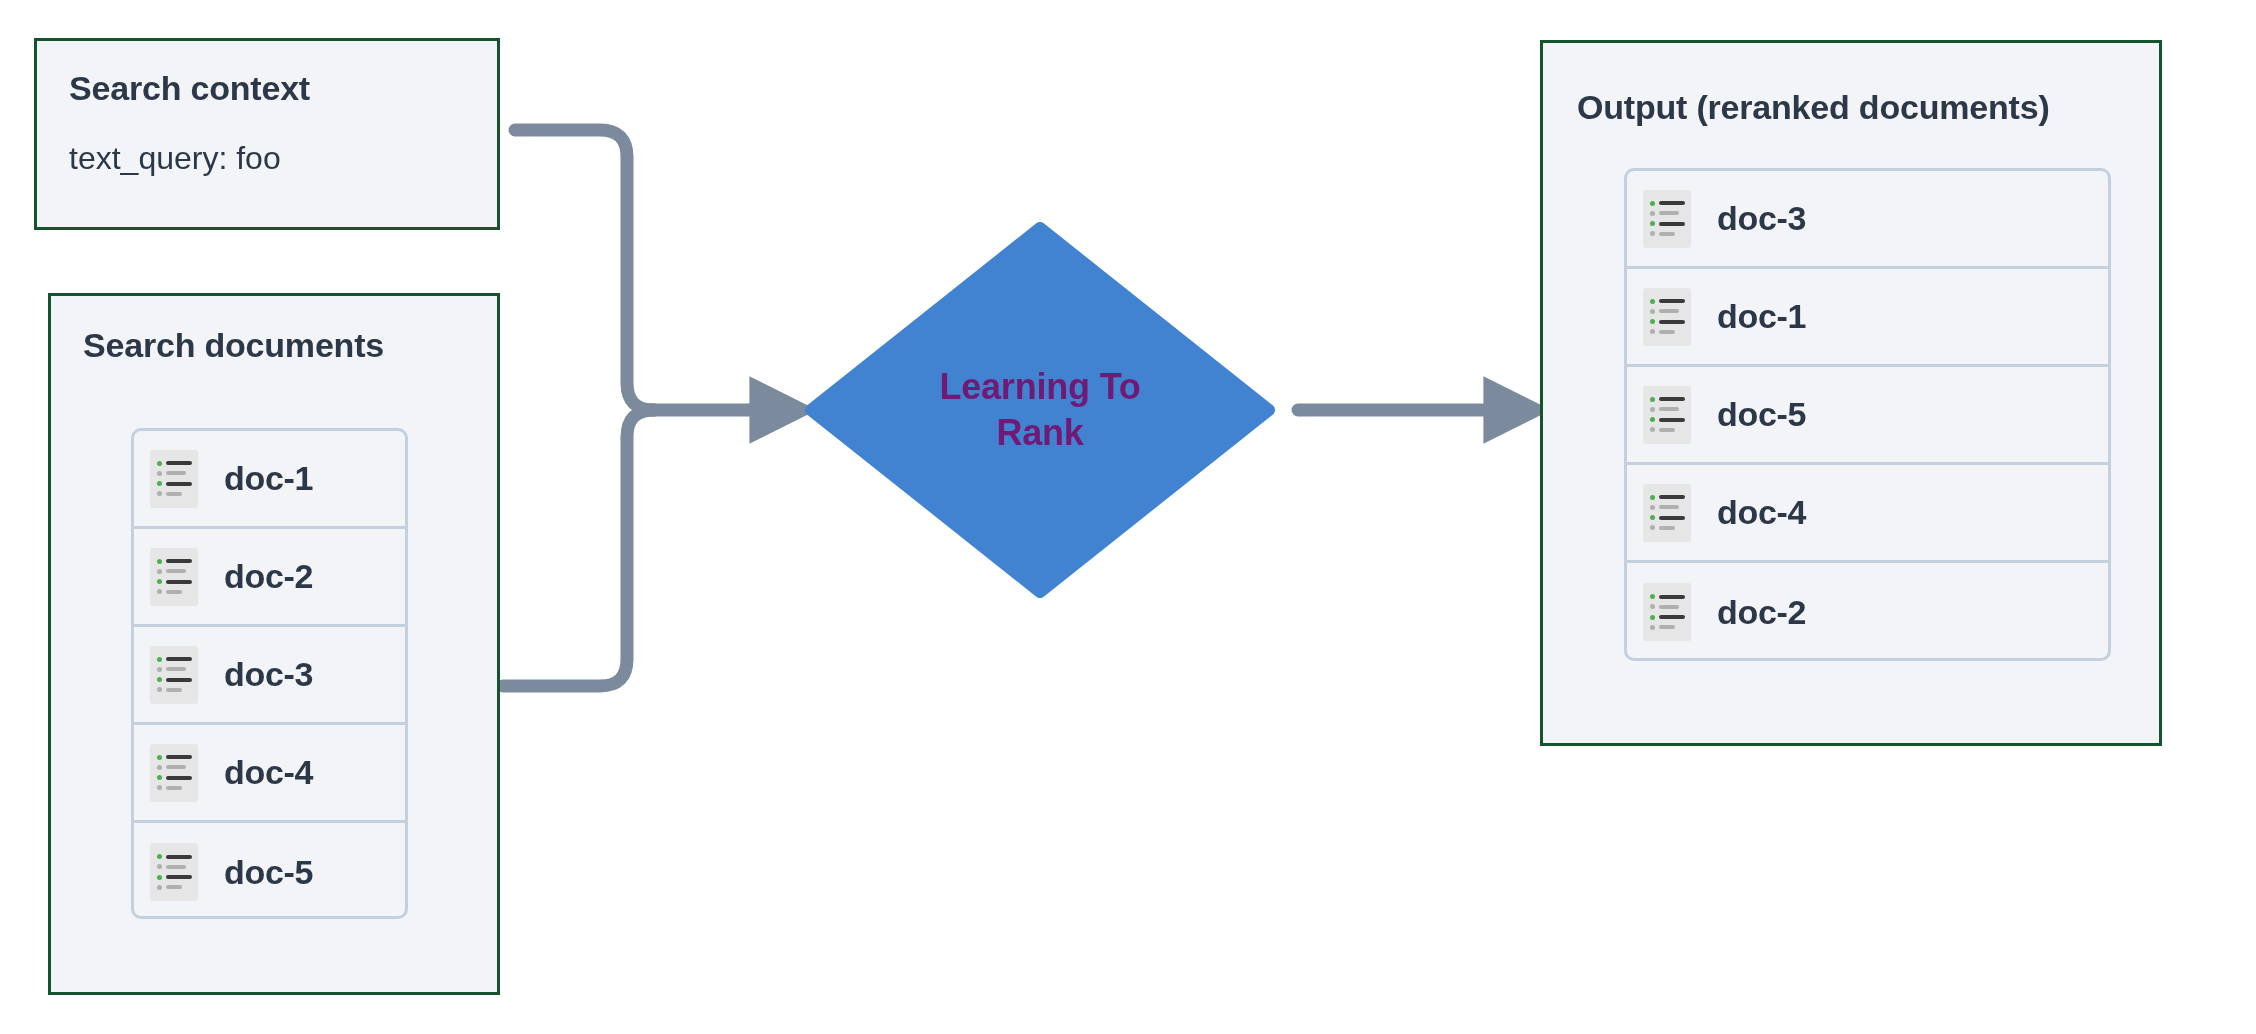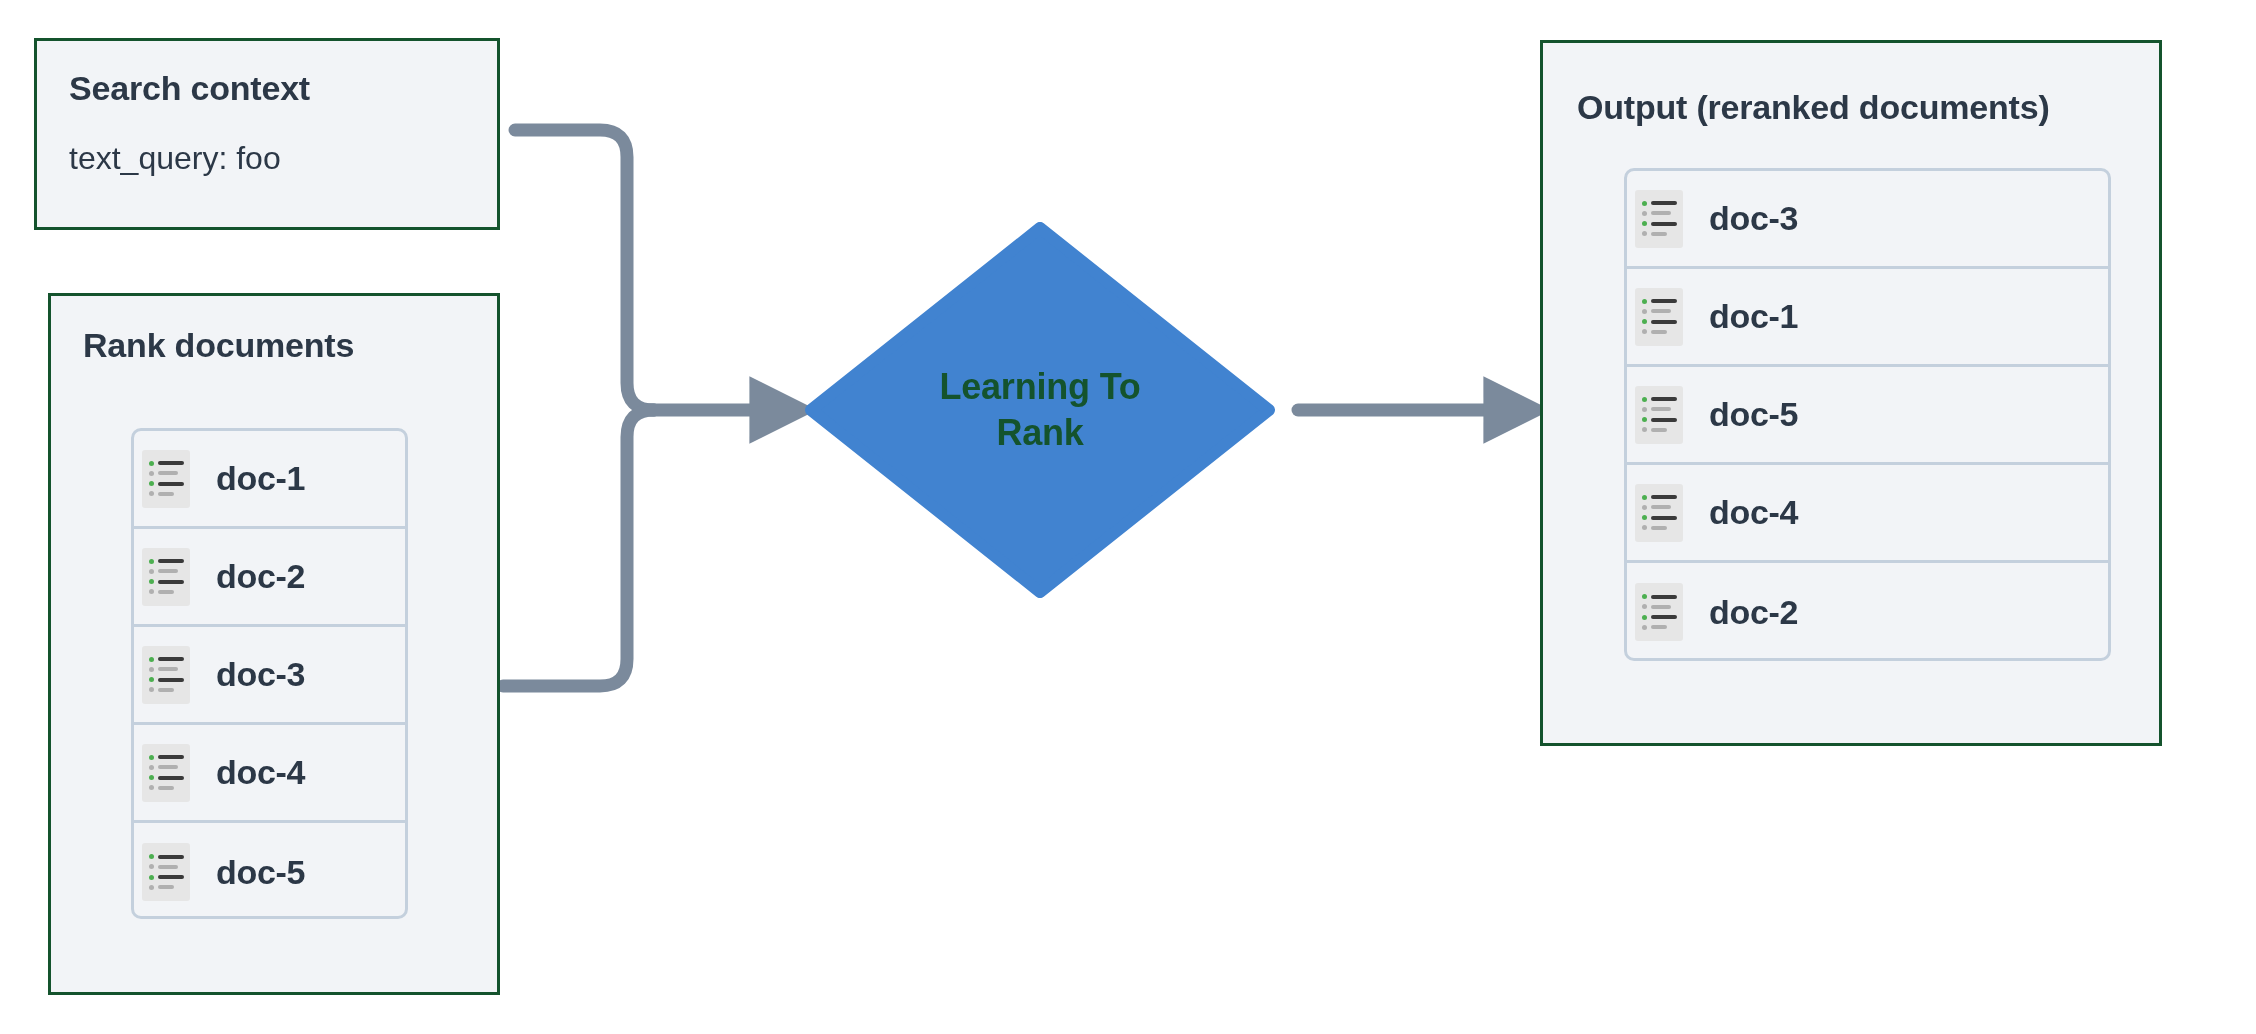--- a/index.html
+++ b/index.html
@@ -103,21 +103,21 @@
     top: 125px;
     width: 487px;
     height: 493px;
   }
   .doc-row {
     display: flex;
     align-items: center;
     height: 98px;
     box-sizing: border-box;
     border-bottom: 3px solid #c4d0dd;
-    padding-left: 8px;
+    padding-left: 16px;
   }
   .doc-row:last-child { border-bottom: none; }
 
   .doc-icon {
     width: 48px;
     height: 58px;
     background: #e6e6e6;
     border-radius: 3px;
     display: flex;
     flex-direction: column;
@@ -170,21 +170,21 @@
   #ltr-label {
     position: absolute;
     left: 0;
     top: 0;
     width: 470px;
     height: 376px;
     display: flex;
     align-items: center;
     justify-content: center;
     text-align: center;
-    color: #14532d;
+    color: #701a75;
     font-size: 36px;
     font-weight: bold;
     line-height: 1.28;
     letter-spacing: -0.2px;
     white-space: pre-line;
   }
 
   
   #connectors {
     position: absolute;
@@ -214,21 +214,21 @@
 
     <path d="M 1298 410 L 1512 410" fill="none" stroke="#7b8a9c" stroke-width="13" stroke-linecap="round" marker-end="url(#arrowhead)"></path>
   </svg>
 
   <div class="panel" id="search-context-panel">
     <div class="panel-title" id="search-context-title">Search context</div>
     <div id="search-context-query">text_query: foo</div>
   </div>
 
   <div class="panel" id="input-documents-panel">
-    <div class="panel-title" id="input-documents-title">Rank documents</div>
+    <div class="panel-title" id="input-documents-title">Search documents</div>
     <div class="doc-list" id="input-doc-list">
         <div class="doc-row">
           <div class="doc-icon">
             <div class="icon-line">
               <span class="icon-dot green"></span>
               <span class="icon-bar dark"></span>
             </div>
             <div class="icon-line">
               <span class="icon-dot gray"></span>
               <span class="icon-bar light"></span>

